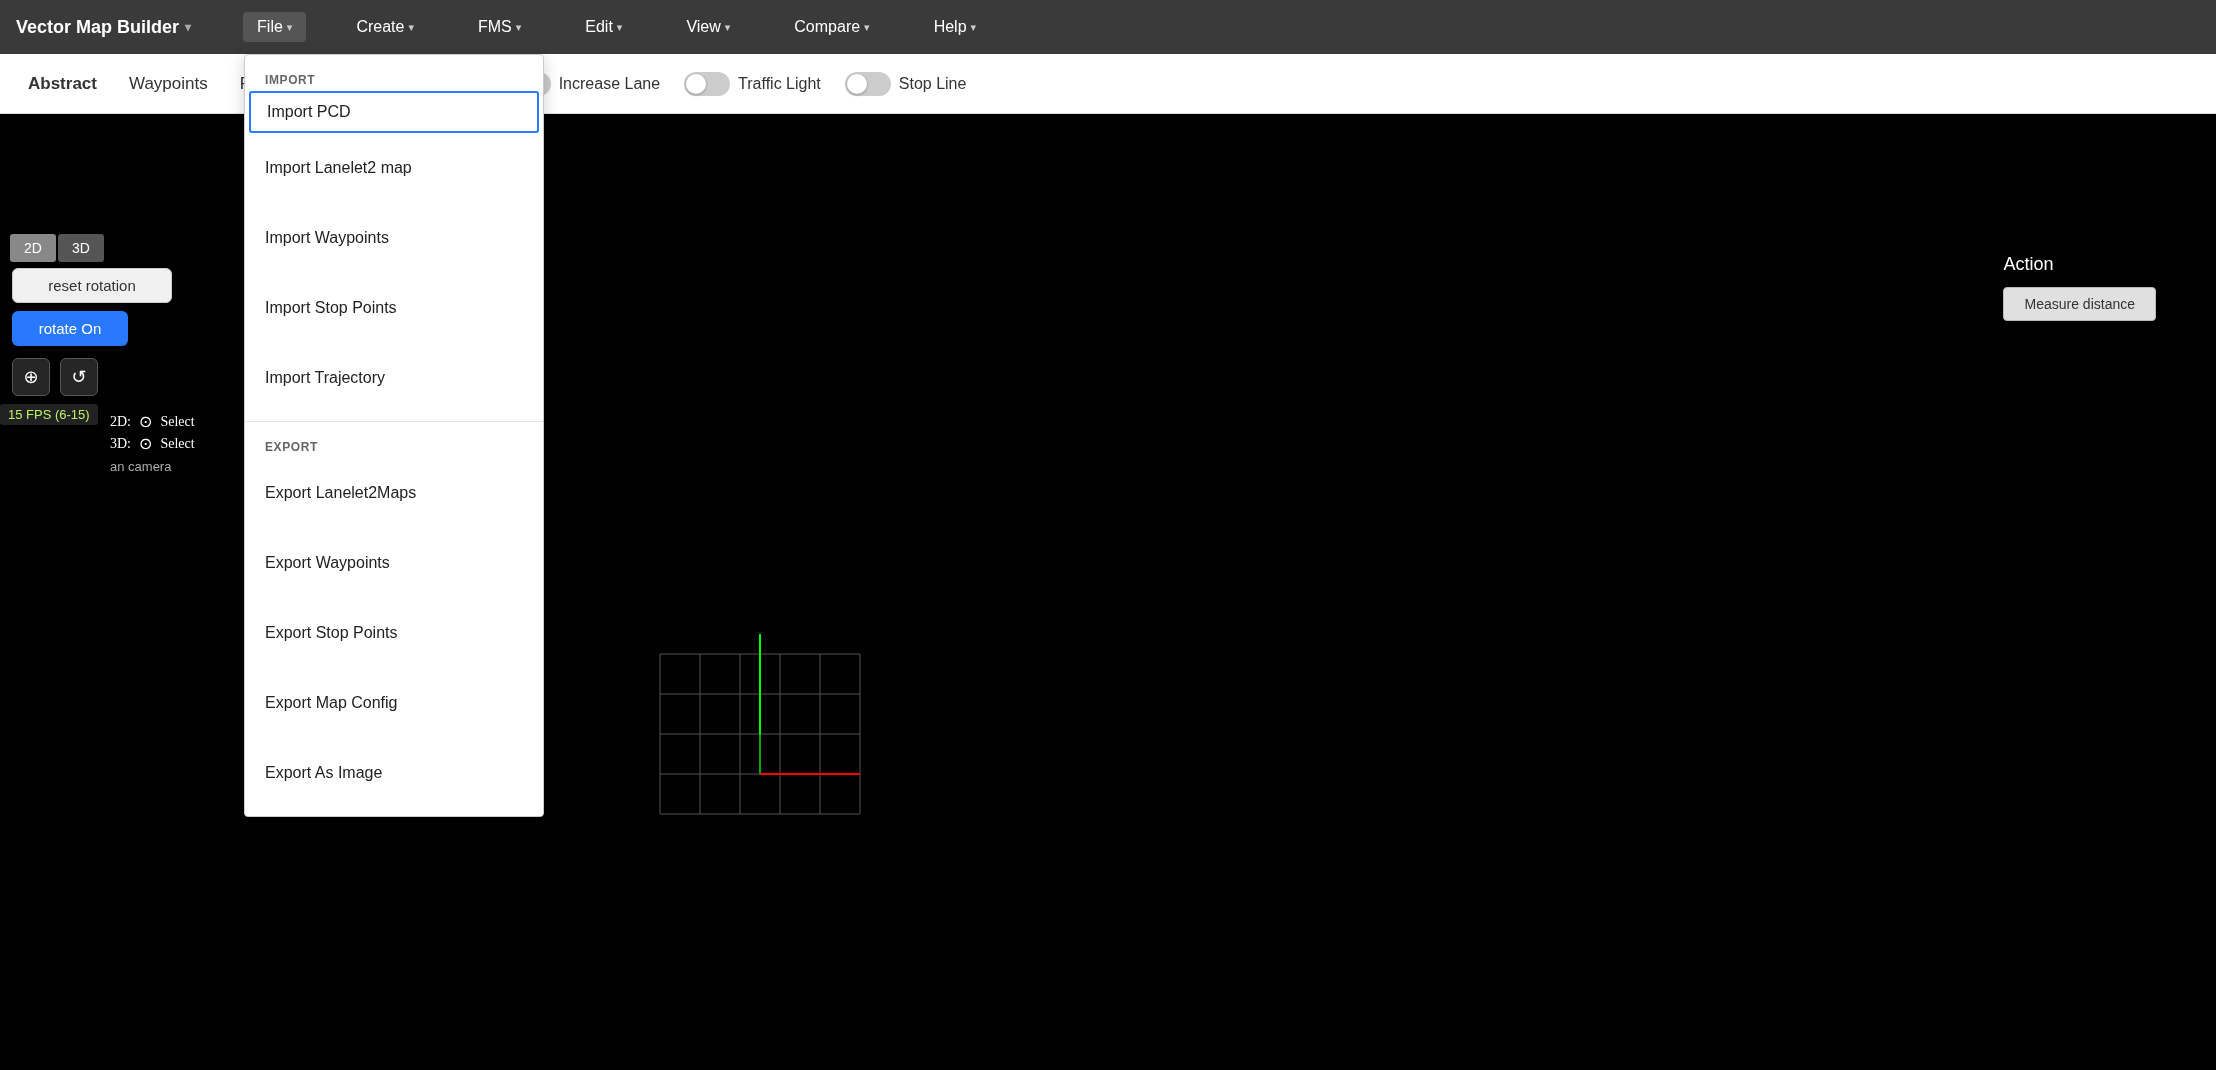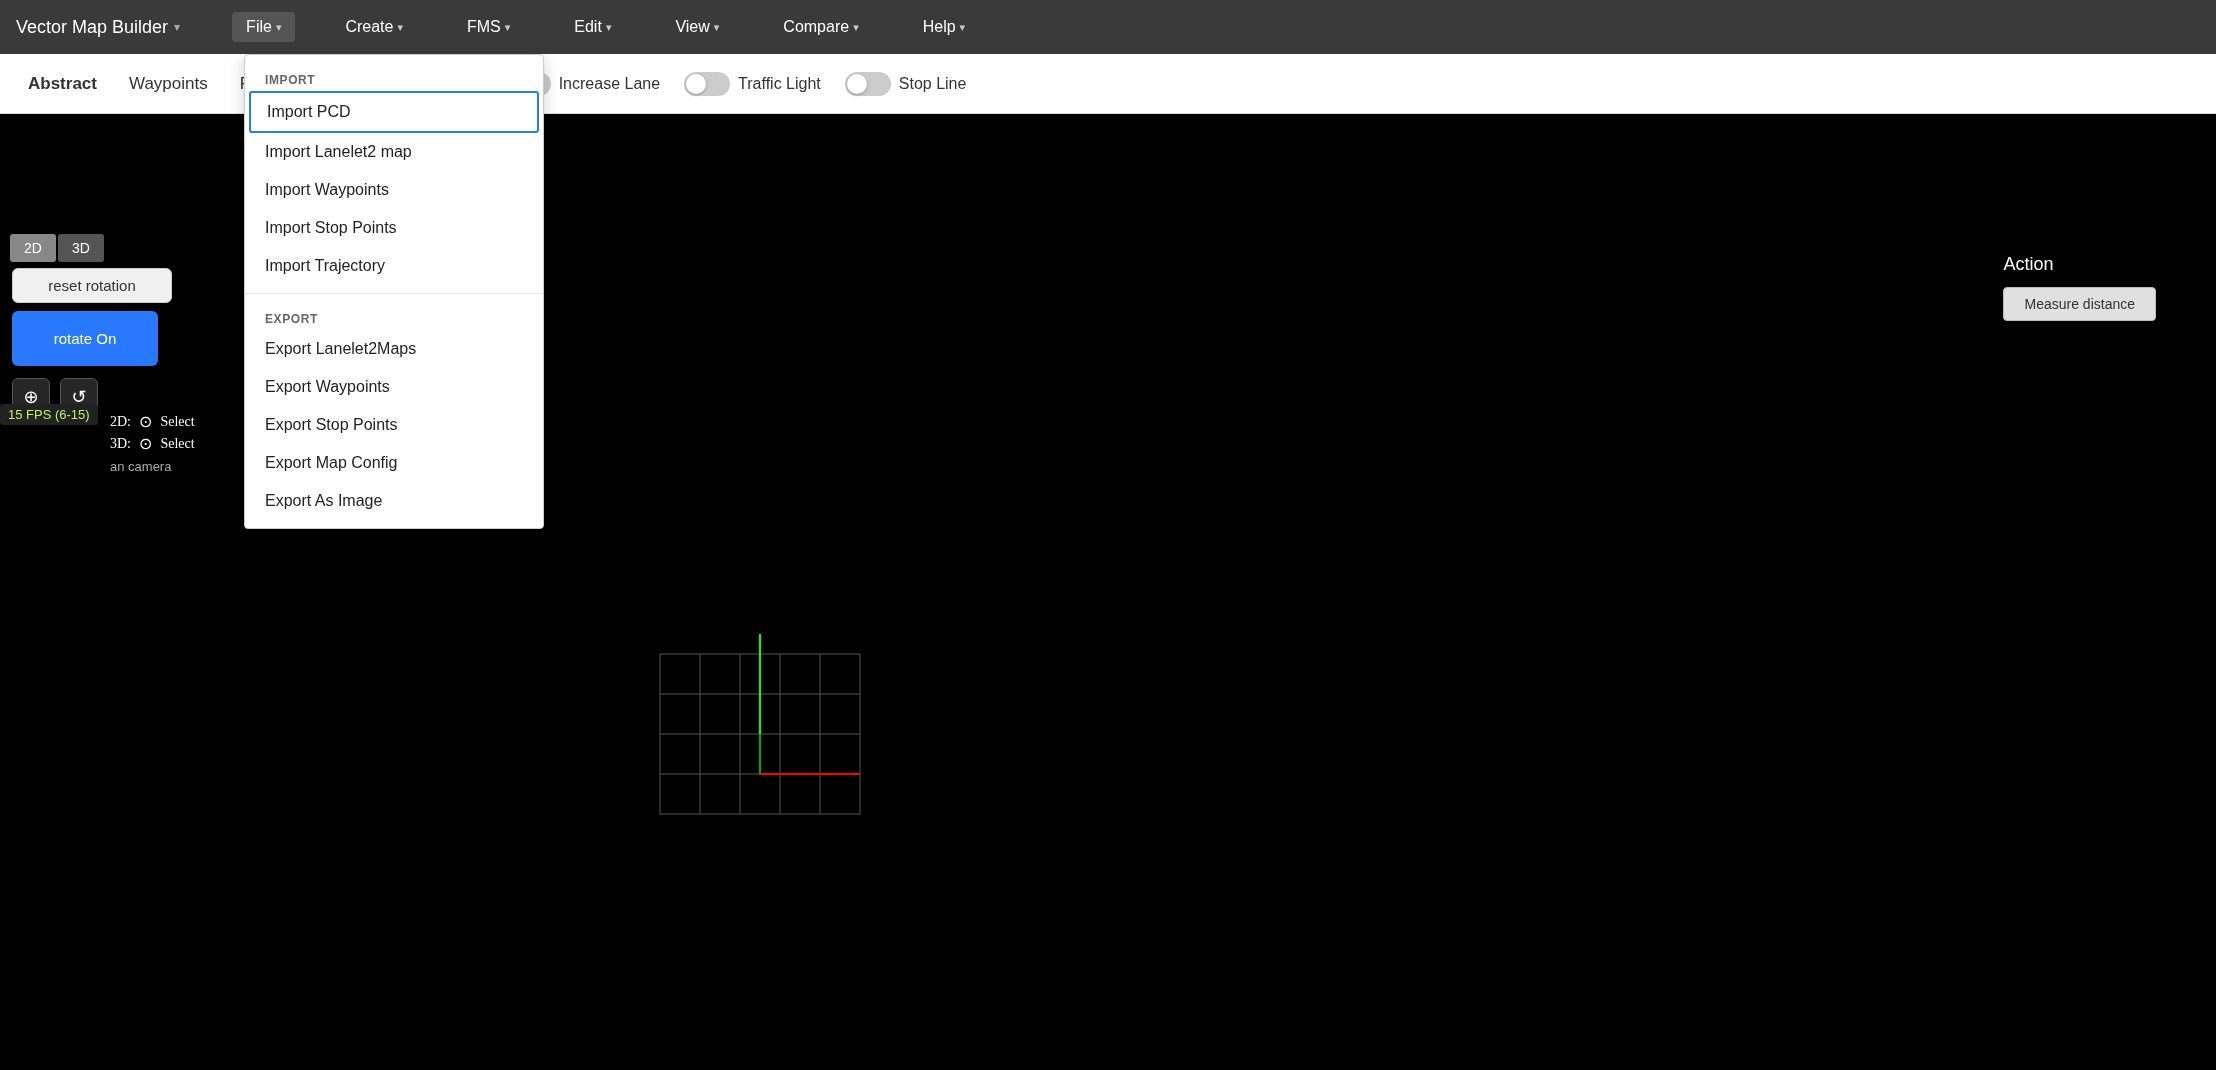--- a/index.html
+++ b/index.html
@@ -7,21 +7,21 @@
 
     
     .menubar {
       display: flex; align-items: center;
       background: #3a3a3a; height: 54px;
       padding: 0 16px; gap: 4px;
       position: relative; z-index: 100;
     }
     .app-title {
       display: flex; align-items: center; gap: 6px;
-      color: #fff; font-size: 18px; font-weight: 400;
+      color: #fff; font-size: 18px; font-weight: 700;
       margin-right: 16px;
     }
     .app-title-chevron { color: #aaa; font-size: 12px; }
     .menu-item {
       display: flex; align-items: center; gap: 4px;
       color: #fff; font-size: 16px; padding: 6px 14px;
       cursor: pointer; border-radius: 4px; user-select: none; margin-left: 32px;
     }
     .menu-item.active { background: #555; }
     .menu-chevron { font-size: 11px; color: #ccc; }
@@ -67,22 +67,22 @@
     }
     .btn-reset {
       background: #f0f0f0; border: 1px solid #ccc;
       color: #333; font-size: 15px;
       padding: 8px 14px; border-radius: 6px; cursor: pointer;
       width: 160px; text-align: center;
     }
     .btn-rotate {
       background: #2979ff; color: #fff;
       border: none; border-radius: 6px;
-      font-size: 15px; padding: 19px 18px;
-      cursor: pointer; width: 146px;
+      font-size: 15px; padding: 9px 18px;
+      cursor: pointer; width: 116px;
     }
     .icon-row {
       display: flex; gap: 10px; margin-top: 4px;
     }
     .icon-btn {
       width: 38px; height: 38px; border-radius: 6px;
       background: rgba(255,255,255,0.15); border: 1px solid #555;
       display: flex; align-items: center; justify-content: center;
       cursor: pointer; color: #fff; font-size: 18px;
     }
@@ -150,21 +150,21 @@
       z-index: 200;
       padding: 8px 0;
     }
     .dropdown-section-label {
       font-size: 12px; font-weight: 700; color: #666;
       padding: 10px 20px 4px 20px; letter-spacing: 0.05em;
       text-transform: uppercase;
     }
     .dropdown-item {
       font-size: 16px; color: #222;
-      padding: 10px 20px; cursor: pointer;
+      padding: 26px 20px; cursor: pointer;
       display: block; width: 100%;
       background: none; border: none; text-align: left;
     }
     .dropdown-item.highlighted {
       background: #fff;
       border: 2px solid #2979ff;
       border-radius: 3px;
       margin: 0 4px; padding: 10px 16px; width: calc(100% - 8px);
     }
     .dropdown-divider {

